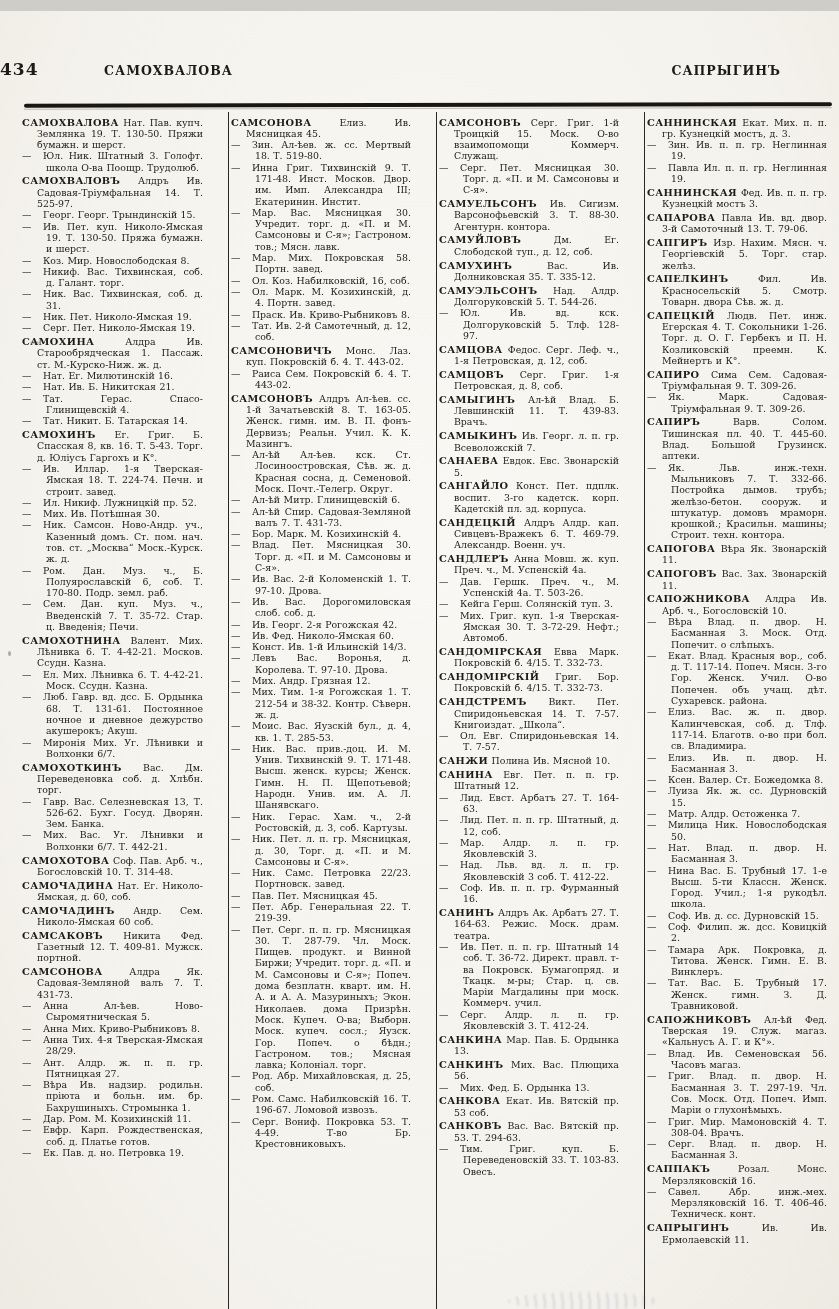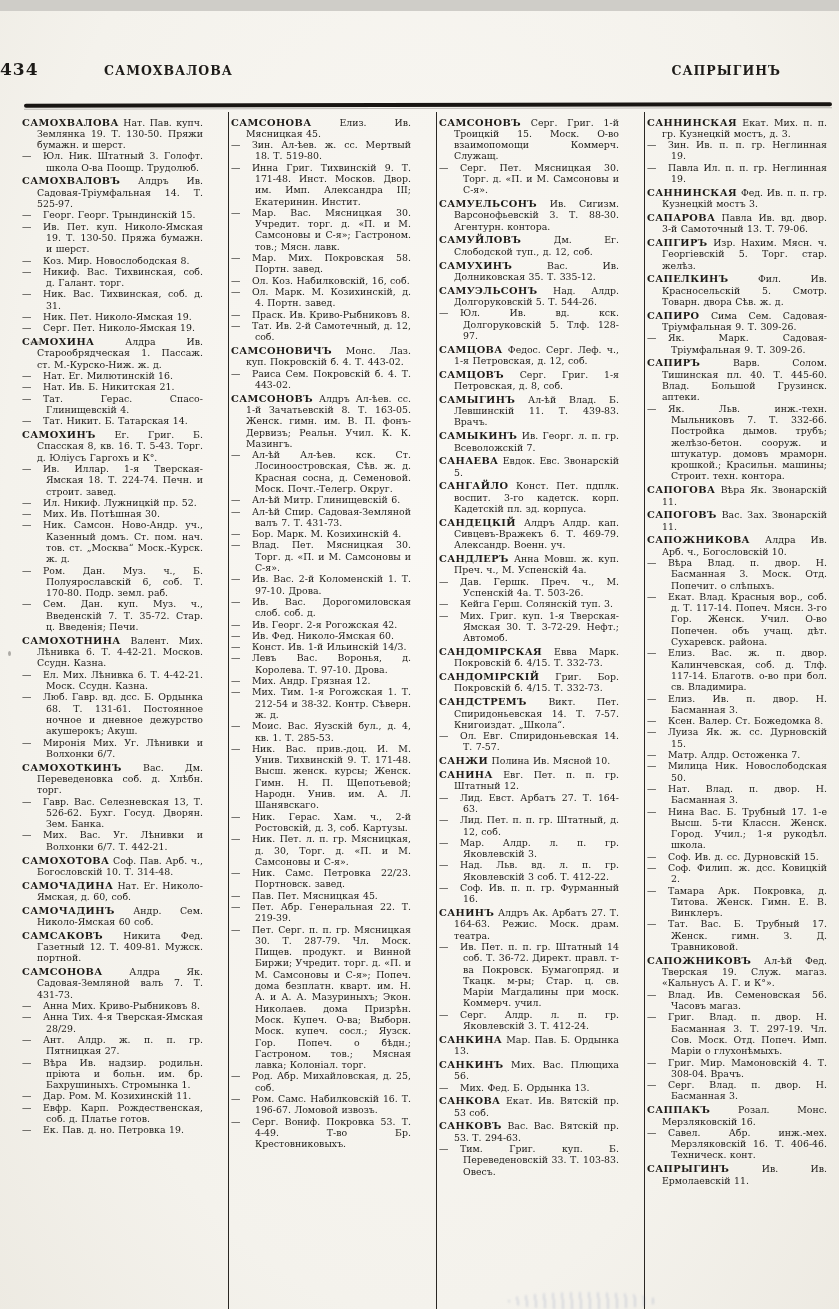--- a/index.html
+++ b/index.html
@@ -72,20 +72,21 @@
         <div class="entry d"><span class="dash">—</span>Люб. Гавр. вд. дсс. Б. Ордынка 68. Т. 131-61. Постоянное ночное и дневное дежурство акушерокъ; Акуш.</div>
         <div class="entry d"><span class="dash">—</span>Миронія Мих. Уг. Лѣнивки и Волхонки 6/7.</div>
         <div class="entry h"><span class="surname">САМОХОТКИНЪ</span> Вас. Дм. Переведеновка соб. д. Хлѣбн. торг.</div>
         <div class="entry d"><span class="dash">—</span>Гавр. Вас. Селезневская 13, Т. 526-62. Бухг. Госуд. Дворян. Зем. Банка.</div>
         <div class="entry d"><span class="dash">—</span>Мих. Вас. Уг. Лѣнивки и Волхонки 6/7. Т. 442-21.</div>
         <div class="entry h"><span class="surname">САМОХОТОВА</span> Соф. Пав. Арб. ч., Богословскій 10. Т. 314-48.</div>
         <div class="entry h"><span class="surname">САМОЧАДИНА</span> Нат. Ег. Николо-Ямская, д. 60, соб.</div>
         <div class="entry h"><span class="surname">САМОЧАДИНЪ</span> Андр. Сем. Николо-Ямская 60 соб.</div>
         <div class="entry h"><span class="surname">САМСАКОВЪ</span> Никита Фед. Газетный 12. Т. 409-81. Мужск. портной.</div>
         <div class="entry h"><span class="surname">САМСОНОВА</span> Алдра Як. Садовая-Земляной валъ 7. Т. 431-73.</div>
+        <div class="entry d"><span class="dash">—</span>Анна Ал-ѣев. Ново-Сыромятническая 5.</div>
         <div class="entry d"><span class="dash">—</span>Анна Мих. Криво-Рыбниковъ 8.</div>
         <div class="entry d"><span class="dash">—</span>Анна Тих. 4-я Тверская-Ямская 28/29.</div>
         <div class="entry d"><span class="dash">—</span>Ант. Алдр. ж. п. п. гр. Пятницкая 27.</div>
         <div class="entry d"><span class="dash">—</span>Вѣра Ив. надзир. родильн. пріюта и больн. им. бр. Бахрушиныхъ. Стромынка 1.</div>
         <div class="entry d"><span class="dash">—</span>Дар. Ром. М. Козихинскій 11.</div>
         <div class="entry d"><span class="dash">—</span>Евфр. Карп. Рождественская, соб. д. Платье готов.</div>
         <div class="entry d"><span class="dash">—</span>Ек. Пав. д. но. Петровка 19.</div>
       </div>
     <div class="col">
         <div class="entry h"><span class="surname">САМСОНОВА</span> Елиз. Ив. Мясницкая 45.</div>
@@ -166,20 +167,21 @@
         <div class="entry d"><span class="dash">—</span>Тим. Григ. куп. Б. Переведеновскій 33. Т. 103-83. Овесъ.</div>
       </div>
     <div class="col">
         <div class="entry h"><span class="surname">САННИНСКАЯ</span> Екат. Мих. п. п. гр. Кузнецкій мостъ, д. 3.</div>
         <div class="entry d"><span class="dash">—</span>Зин. Ив. п. п. гр. Неглинная 19.</div>
         <div class="entry d"><span class="dash">—</span>Павла Ил. п. п. гр. Неглинная 19.</div>
         <div class="entry h"><span class="surname">САННИНСКАЯ</span> Фед. Ив. п. п. гр. Кузнецкій мостъ 3.</div>
         <div class="entry h"><span class="surname">САПАРОВА</span> Павла Ив. вд. двор. 3-й Самоточный 13. Т. 79-06.</div>
         <div class="entry h"><span class="surname">САПГИРЪ</span> Изр. Нахим. Мясн. ч. Георгіевскій 5. Торг. стар. желѣз.</div>
         <div class="entry h"><span class="surname">САПЕЛКИНЪ</span> Фил. Ив. Красносельскій 5. Смотр. Товарн. двора Сѣв. ж. д.</div>
+        <div class="entry h"><span class="surname">САПЕЦКІЙ</span> Людв. Пет. инж. Егерская 4. Т. Сокольники 1-26. Торг. д. О. Г. Гербекъ и П. Н. Козликовскій преемн. К. Мейнертъ и К°.</div>
         <div class="entry h"><span class="surname">САПИРО</span> Сима Сем. Садовая-Тріумфальная 9. Т. 309-26.</div>
         <div class="entry d"><span class="dash">—</span>Як. Марк. Садовая-Тріумфальная 9. Т. 309-26.</div>
         <div class="entry h"><span class="surname">САПИРЪ</span> Варв. Солом. Тишинская пл. 40. Т. 445-60. Влад. Большой Грузинск. аптеки.</div>
         <div class="entry d"><span class="dash">—</span>Як. Льв. инж.-техн. Мыльниковъ 7. Т. 332-66. Постройка дымов. трубъ; желѣзо-бетон. сооруж. и штукатур. домовъ мраморн. крошкой.; Красильн. машины; Строит. техн. контора.</div>
         <div class="entry h"><span class="surname">САПОГОВА</span> Вѣра Як. Звонарскій 11.</div>
         <div class="entry h"><span class="surname">САПОГОВЪ</span> Вас. Зах. Звонарскій 11.</div>
         <div class="entry h"><span class="surname">САПОЖНИКОВА</span> Алдра Ив. Арб. ч., Богословскій 10.</div>
         <div class="entry d"><span class="dash">—</span>Вѣра Влад. п. двор. Н. Басманная 3. Моск. Отд. Попечит. о слѣпыхъ.</div>
         <div class="entry d"><span class="dash">—</span>Екат. Влад. Красныя вор., соб. д. Т. 117-14. Попеч. Мясн. 3-го Гор. Женск. Учил. О-во Попечен. объ учащ. дѣт. Сухаревск. района.</div>
         <div class="entry d"><span class="dash">—</span>Елиз. Вас. ж. п. двор. Калинчевская, соб. д. Тлф. 117-14. Благотв. о-во при бол. св. Владимира.</div>

